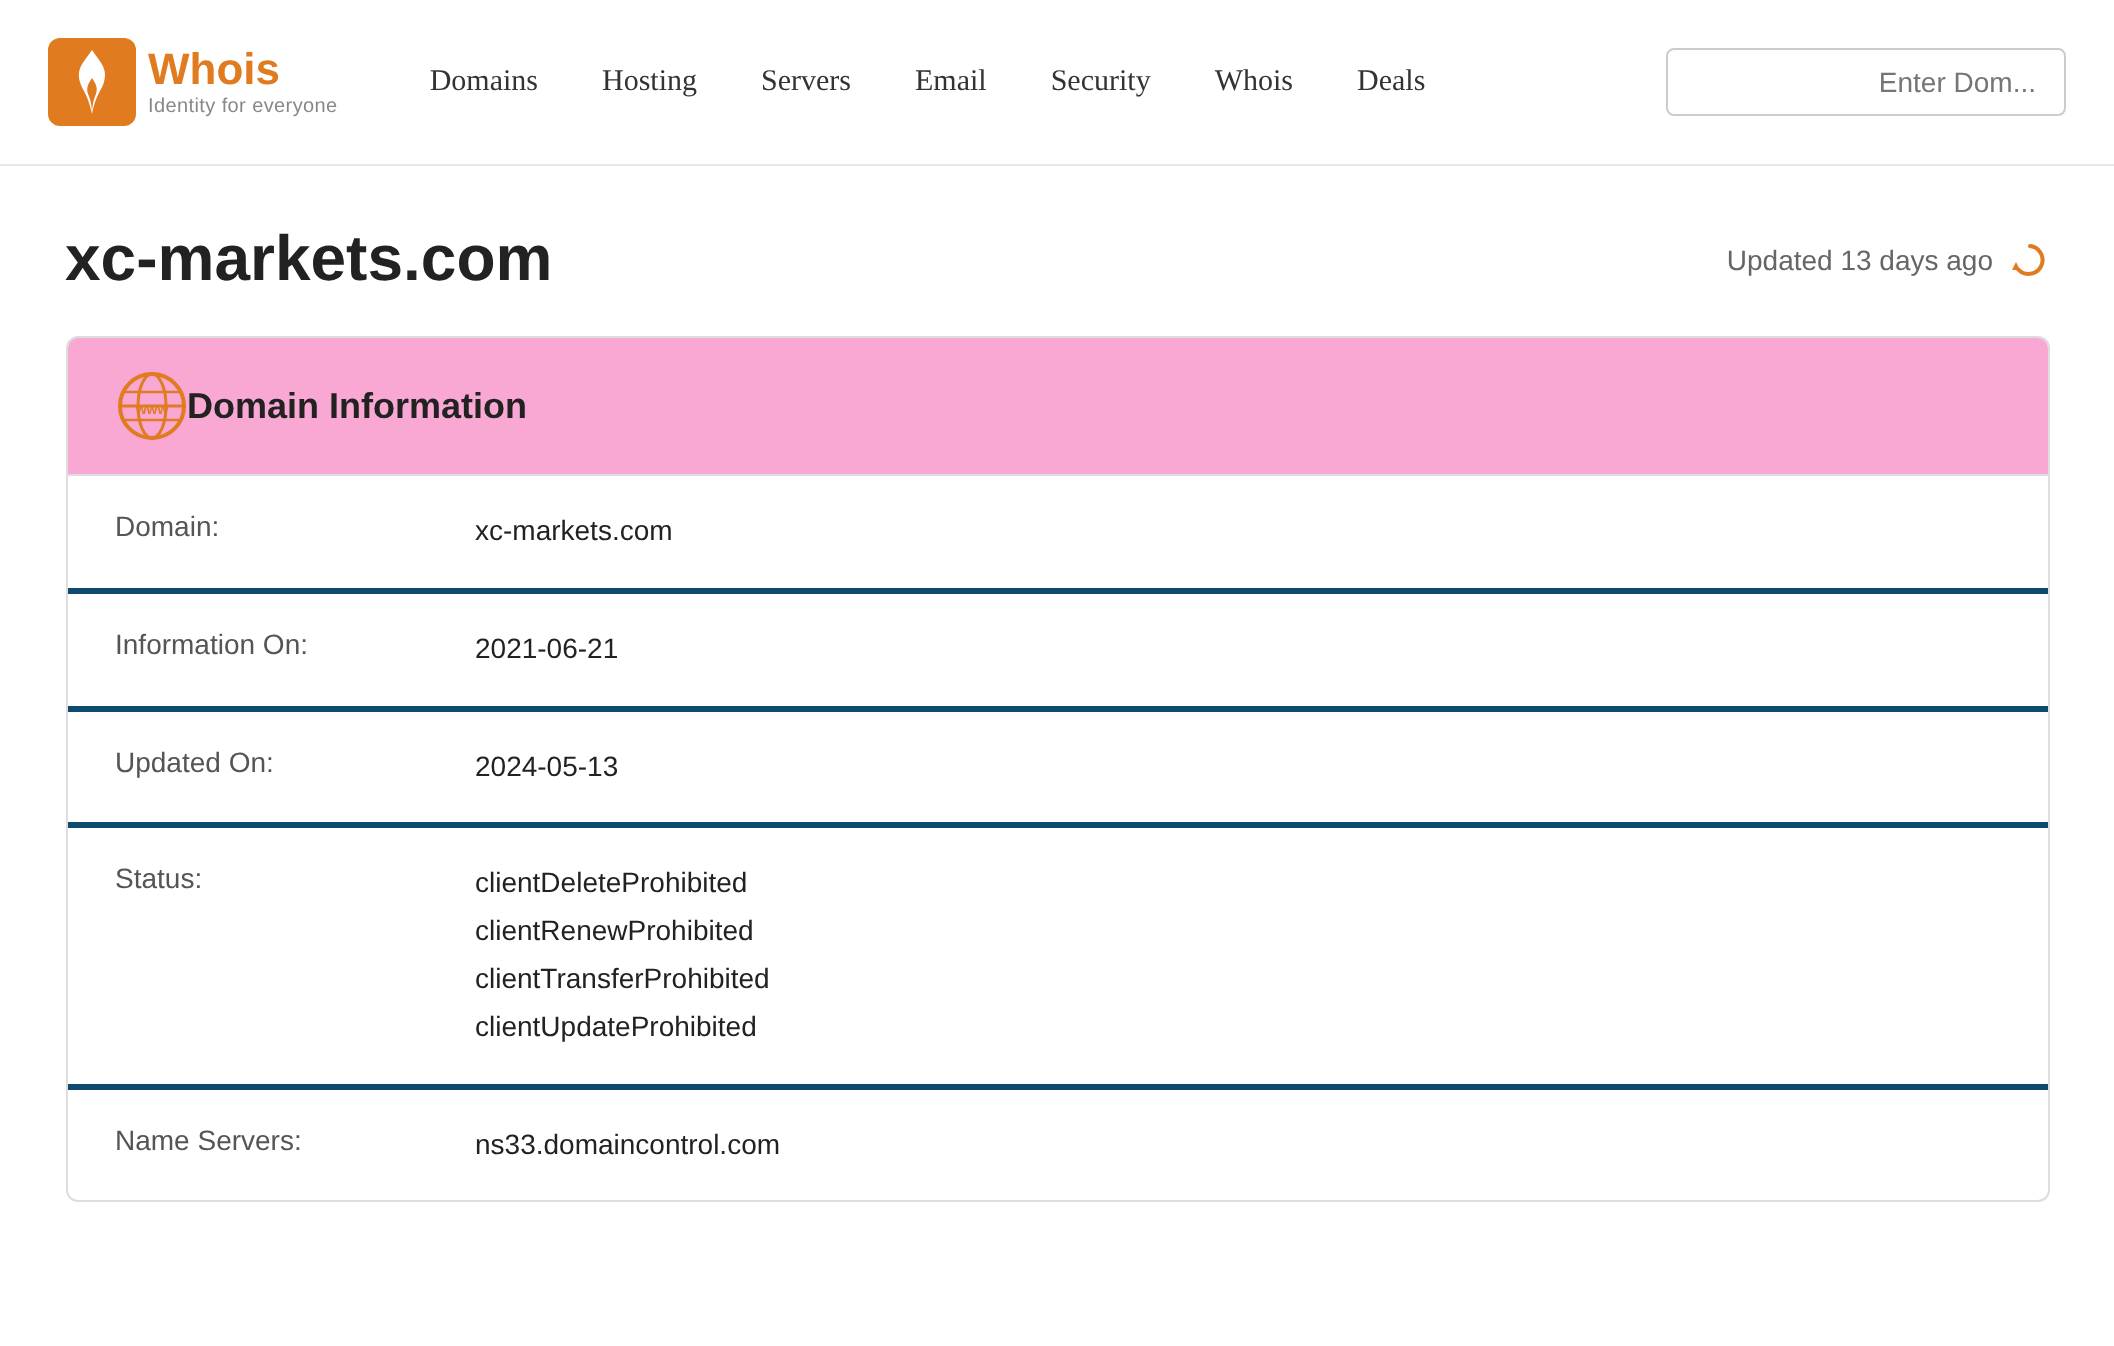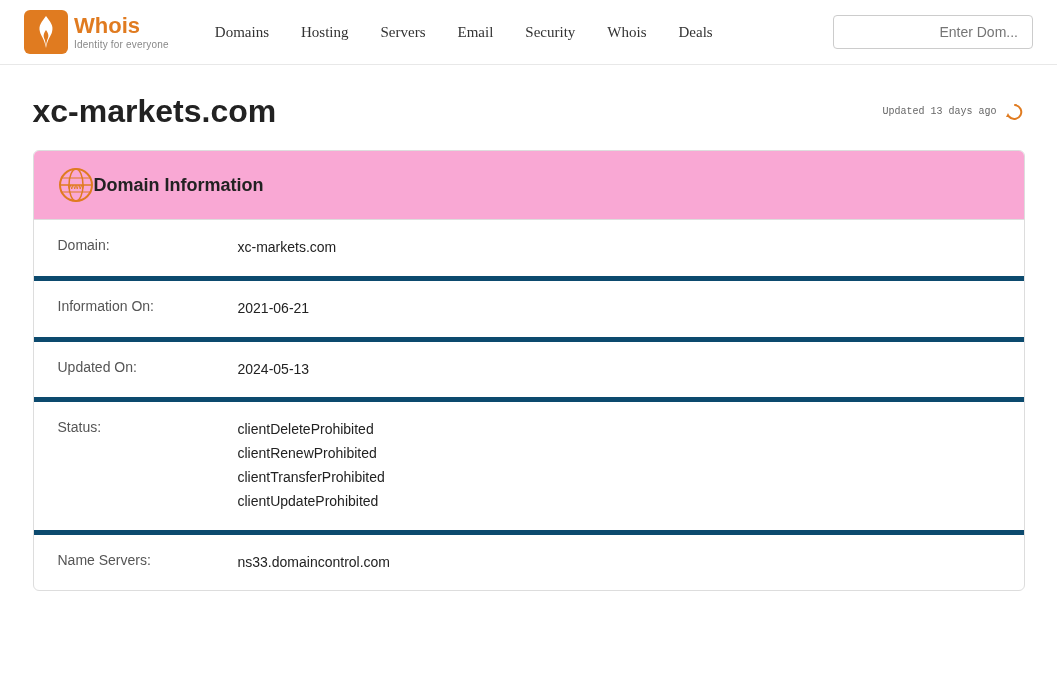--- a/index.html
+++ b/index.html
@@ -3,21 +3,21 @@
   <meta charset="utf-8">
   <style>
     * { margin: 0; padding: 0; box-sizing: border-box; }
     body { font-family: -apple-system, BlinkMacSystemFont, 'Segoe UI', Arial, sans-serif; background: #fff; color: #333; font-size: 15px; }
 
     
     .navbar {
       display: flex;
       align-items: center;
       padding: 0 24px;
-      height: 65px;
+      height: 83px;
       border-bottom: 1px solid #e8e8e8;
       gap: 0;
     }
     .logo-area {
       display: flex;
       align-items: center;
       margin-right: 32px;
       text-decoration: none;
     }
     .logo-icon {
@@ -83,22 +83,21 @@
     .domain-title {
       font-size: 32px;
       font-weight: 600;
       color: #222;
     }
     .updated-info {
       display: flex;
       align-items: center;
       gap: 8px;
       color: #666;
-      font-size: 10px;
-      font-family: Liberation Mono, monospace;
+      font-size: 14px;
     }
     .refresh-icon {
       width: 20px;
       height: 20px;
       cursor: pointer;
     }
 
     
     .domain-card {
       border: 1px solid #ddd;
@@ -121,21 +120,21 @@
       font-size: 18px;
       font-weight: 600;
       color: #222;
     }
 
     
     .info-row {
       display: flex;
       align-items: flex-start;
       padding: 16px 24px;
-      border-bottom: 5px solid #0c4a6e;
+      border-bottom: 3px solid #0c4a6e;
     }
     .info-row:last-child { border-bottom: none; }
     .info-label {
       width: 180px;
       min-width: 180px;
       color: #555;
       font-size: 14px;
       padding-top: 1px;
     }
     .info-value {

